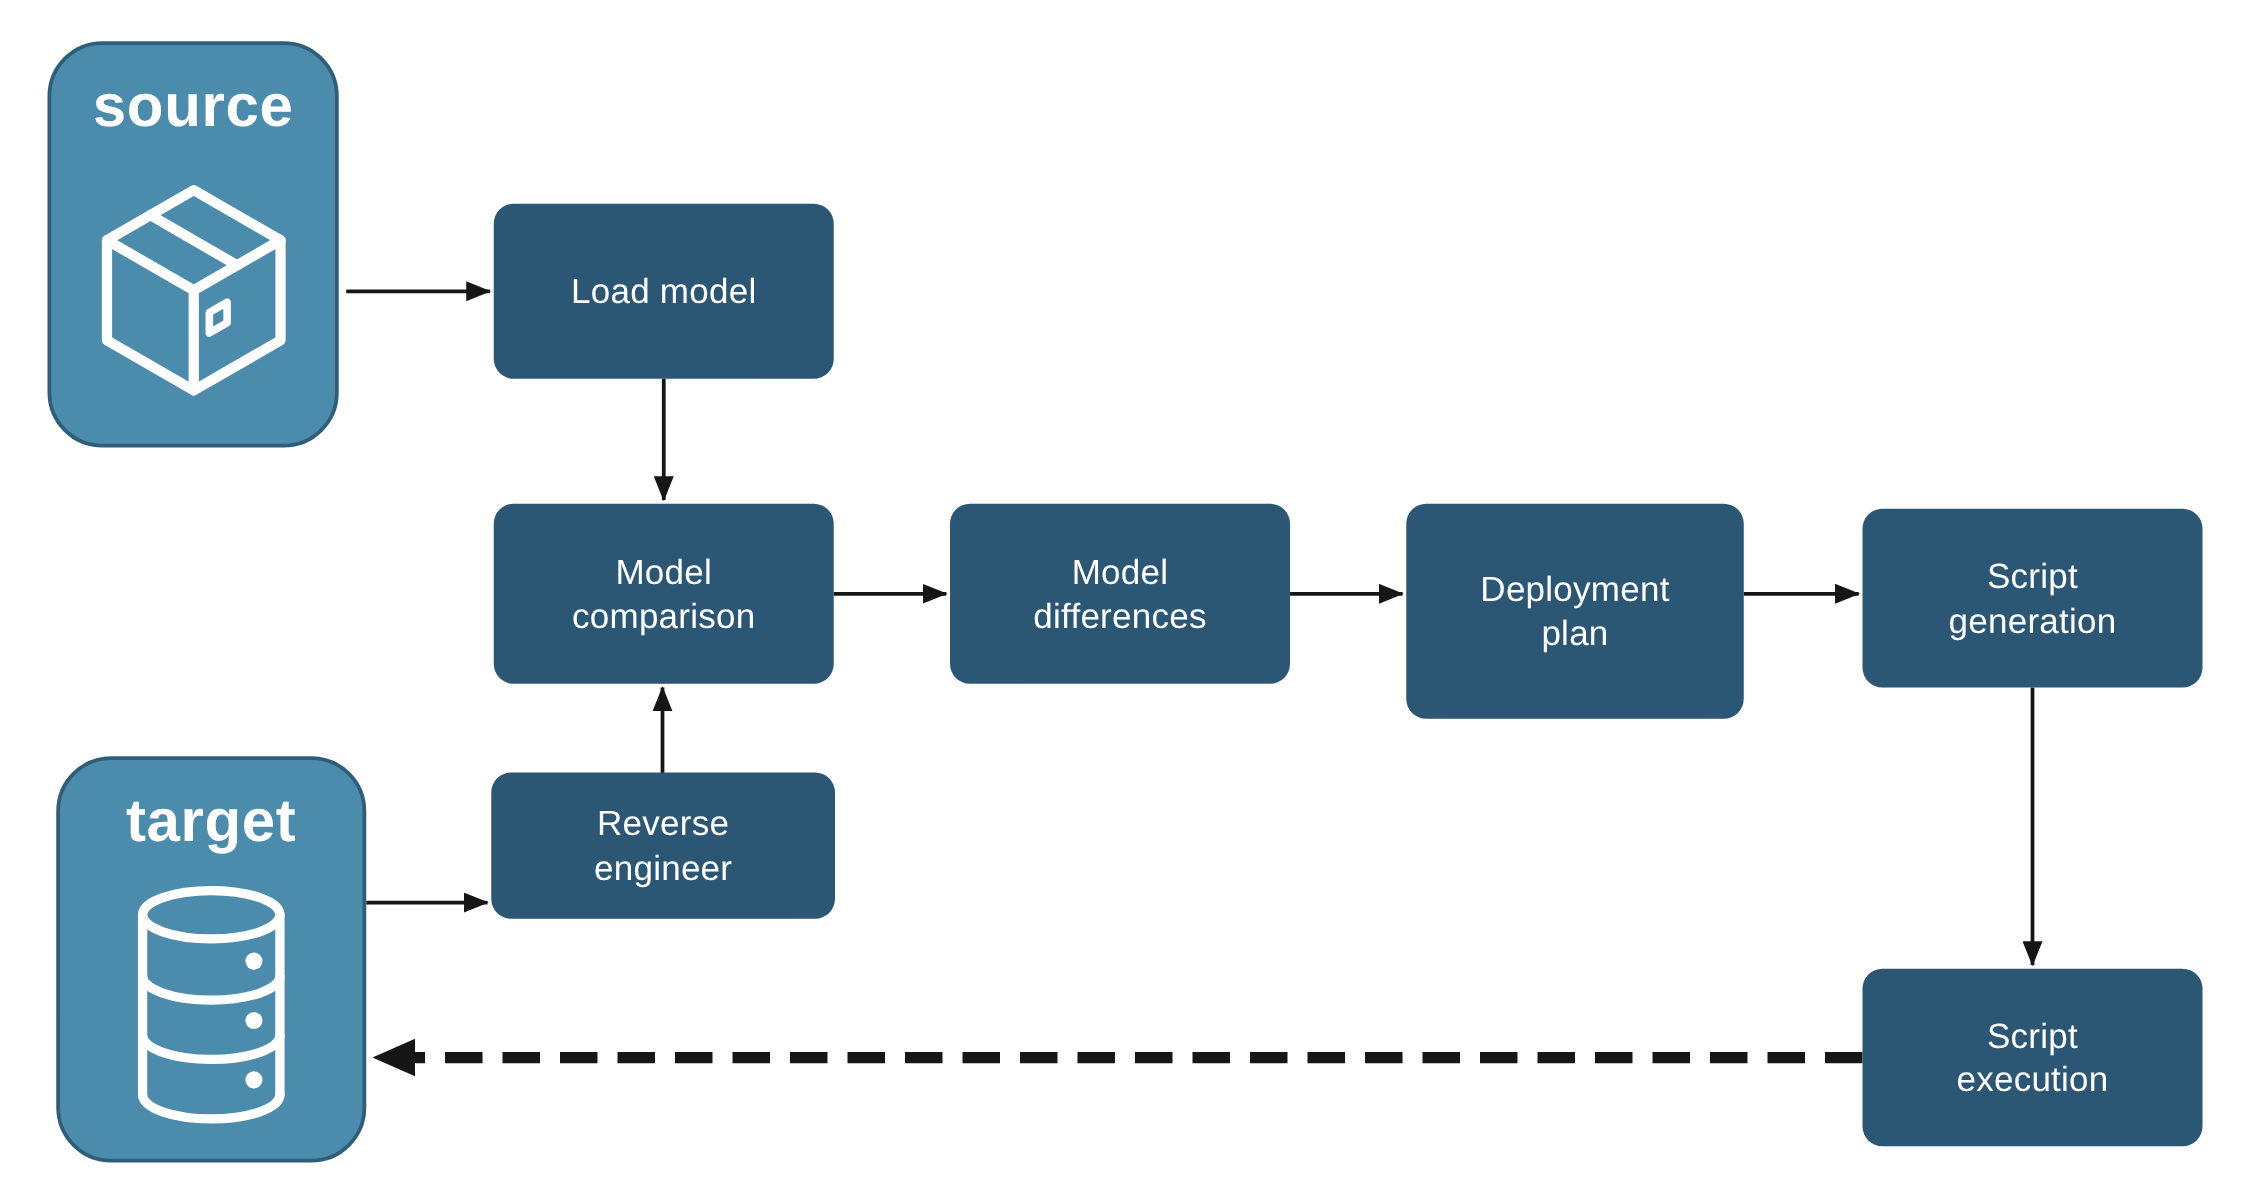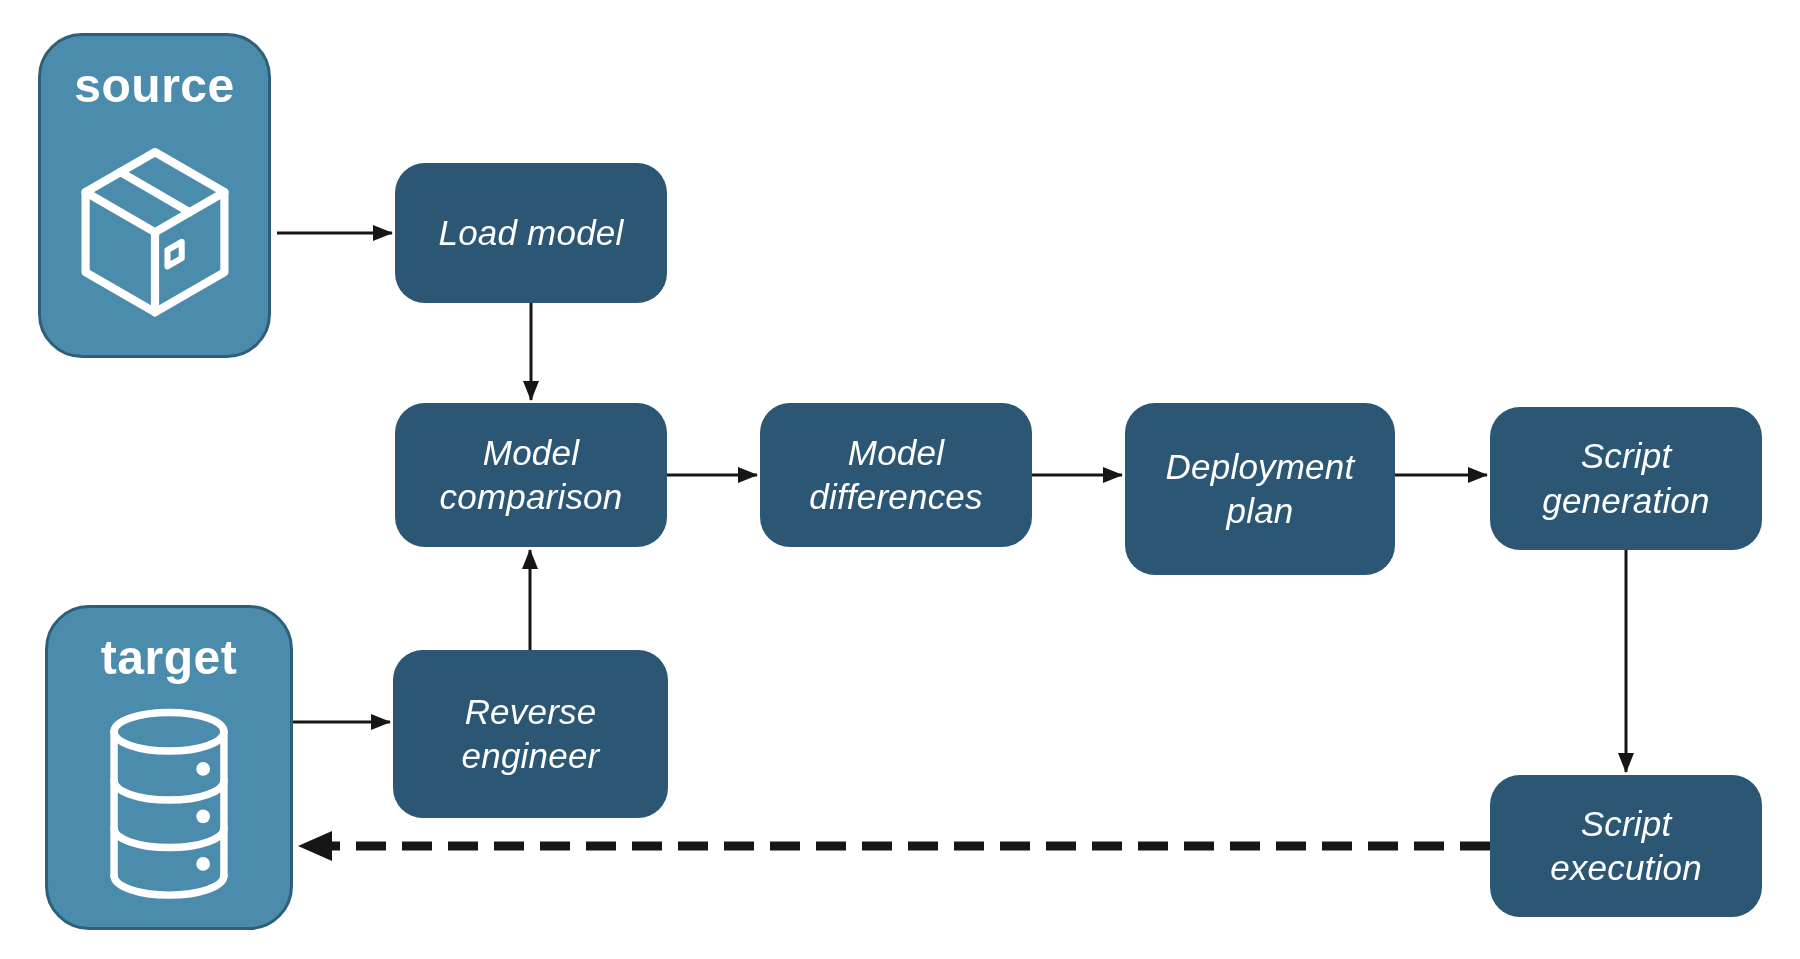--- a/index.html
+++ b/index.html
@@ -25,26 +25,25 @@
     position: absolute;
     box-sizing: border-box;
     display: flex;
     align-items: center;
     justify-content: center;
     text-align: center;
     color: var(--text, #ffffff);
   }
   .process {
     background: var(--process-fill, #2b5674);
-    border-radius: 30px;
-    font-size: 35px;
+    border-radius: 16px;
+    font-size: 28px;
     line-height: 1.26;
     white-space: pre-line;
     letter-spacing: 0.2px;
-    font-style: italic;
   }
   .endpoint {
     background: var(--endpoint-fill, #4b8cad);
     border: 3px solid var(--endpoint-border, #2f5e78);
     border-radius: 44px;
     flex-direction: column;
     justify-content: flex-start;
   }
   .endpoint .endpoint-label {
     font-size: 48px;
@@ -63,21 +62,21 @@
     display: block;
   }
 
   #node-source            { left: 38px;   top: 33px;  width: 233px; height: 325px; }
   #node-target            { left: 45px;   top: 605px; width: 248px; height: 325px; }
   #node-load-model        { left: 395px;  top: 163px; width: 272px; height: 140px; }
   #node-model-comparison  { left: 395px;  top: 403px; width: 272px; height: 144px; }
   #node-model-differences { left: 760px;  top: 403px; width: 272px; height: 144px; }
   #node-deployment-plan   { left: 1125px; top: 403px; width: 270px; height: 172px; }
   #node-script-generation { left: 1490px; top: 407px; width: 272px; height: 143px; }
-  #node-reverse-engineer  { left: 393px;  top: 650px; width: 275px; height: 168px; }
+  #node-reverse-engineer  { left: 393px;  top: 618px; width: 275px; height: 117px; }
   #node-script-execution  { left: 1490px; top: 775px; width: 272px; height: 142px; }
 </style>
 </head>
 <body>
 
 <div id="diagram">
 
   <svg id="connectors" viewBox="0 0 1800 959" xmlns="http://www.w3.org/2000/svg">
     <defs>
       <marker id="ah" markerUnits="userSpaceOnUse" markerWidth="20" markerHeight="16" refX="19" refY="8" orient="auto">

